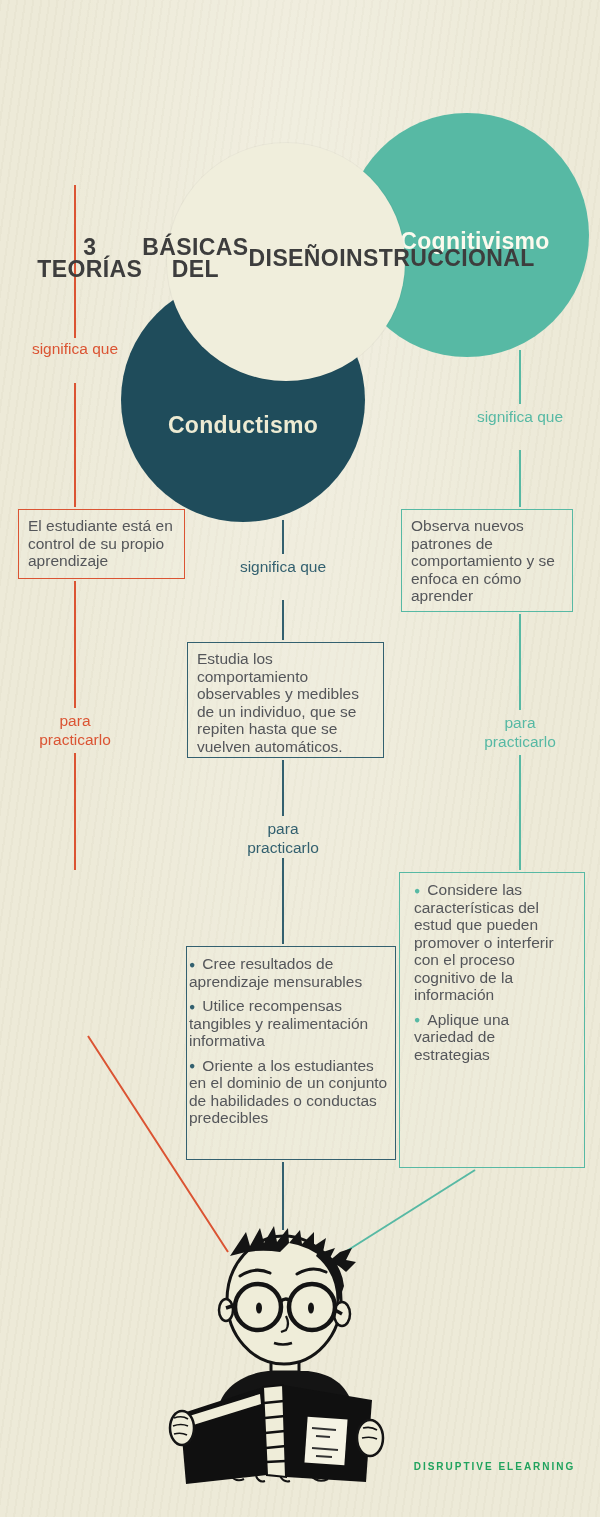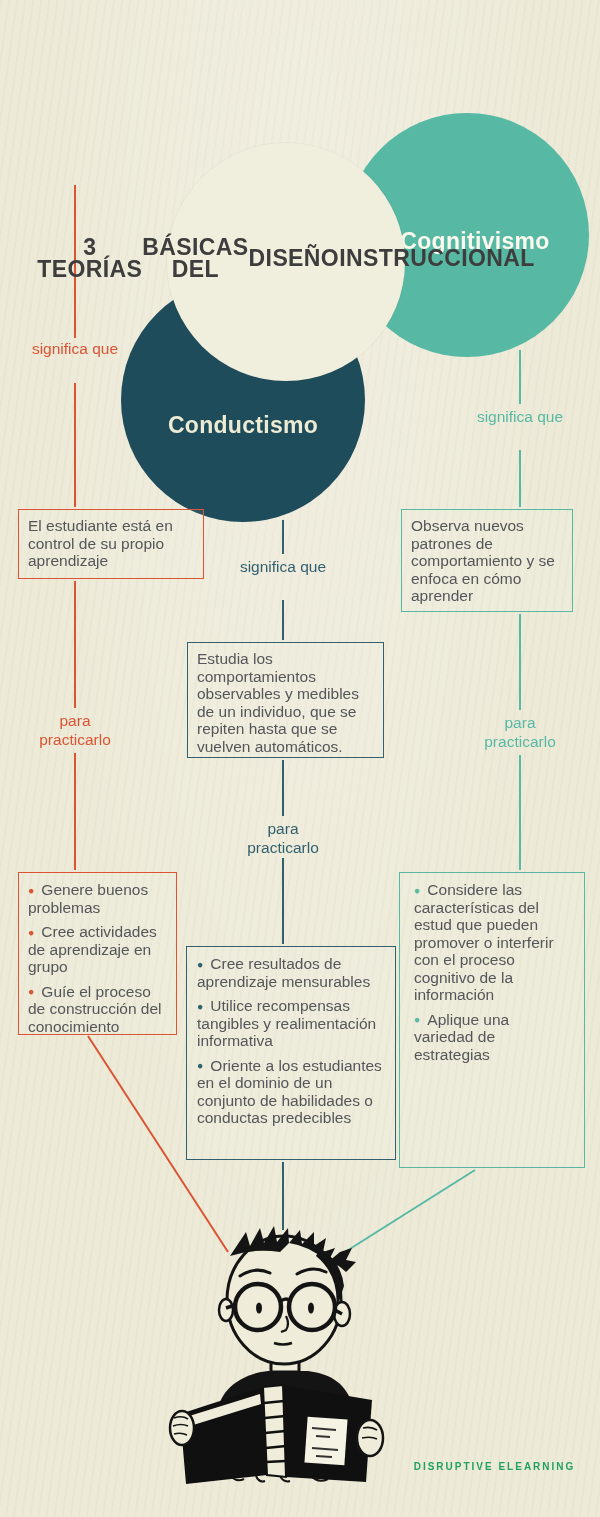--- a/index.html
+++ b/index.html
@@ -47,28 +47,28 @@
   .practices li{margin-bottom:7px;}
   .practices li:last-child{margin-bottom:0;}
   .practices li::before{content:"\25CF";font-size:10.5px;margin-right:7px;
        position:relative;top:-1.5px;color:var(--acc);}
   .col-o{--acc:var(--orange);}
   .col-m{--acc:var(--mid);}
   .col-t{--acc:var(--teal);}
 
   
   .sig-o{left:30px;top:340px;}
-  .def-o{left:18px;top:509px;width:186px;height:70px;}
+  .def-o{left:18px;top:509px;width:167px;height:70px;}
   .para-o{left:30px;top:712px;}
   .prac-o{left:18px;top:872px;width:159px;height:163px;padding:8px 9px;}
 
   .sig-m{left:238px;top:558px;}
   .def-m{left:187px;top:642px;width:197px;height:116px;}
   .para-m{left:238px;top:820px;}
-  .prac-m{left:186px;top:946px;width:210px;height:214px;padding:8px 10px;}
+  .prac-m{left:186px;top:946px;width:210px;height:214px;padding:8px 2px;}
 
   .sig-t{left:475px;top:408px;}
   .def-t{left:401px;top:509px;width:172px;height:103px;}
   .para-t{left:475px;top:714px;}
   .prac-t{left:399px;top:872px;width:186px;height:296px;padding:8px 14px;}
 
   svg.boy{position:absolute;left:160px;top:1212px;width:256px;height:300px;}
 
   .brand{position:absolute;left:404px;top:1405px;width:185px;text-align:center;
          font-size:42px;font-weight:400;letter-spacing:9px;color:var(--black);}
@@ -100,30 +100,23 @@
       <div>3 TEORÍAS</div>
       <div>BÁSICAS DEL</div>
       <div>DISEÑO</div>
       <div>INSTRUCCIONAL</div>
     </div>
   </div>
 
   <div class="lbl col-o sig-o">significa que</div>
   <div class="box col-o def-o">El estudiante está en control de su propio aprendizaje</div>
   <div class="lbl col-o para-o">para practicarlo</div>
-  <div class="box col-o prac-o">
-    <ul class="practices">
-      <li>Genere buenos problemas</li>
-      <li>Cree actividades de aprendizaje en grupo</li>
-      <li>Guíe el proceso de construcción del conocimiento</li>
-    </ul>
-  </div>
 
   <div class="lbl col-m sig-m">significa que</div>
-  <div class="box col-m def-m">Estudia los comportamientos observables y medibles de un individuo, que se repiten hasta que se vuelven automáticos.</div>
+  <div class="box col-m def-m">Estudia los comportamiento observables y medibles de un individuo, que se repiten hasta que se vuelven automáticos.</div>
   <div class="lbl col-m para-m">para practicarlo</div>
   <div class="box col-m prac-m">
     <ul class="practices">
       <li>Cree resultados de aprendizaje mensurables</li>
       <li>Utilice recompensas tangibles y realimentación informativa</li>
       <li>Oriente a los estudiantes en el dominio de un conjunto de habilidades o conductas predecibles</li>
     </ul>
   </div>
 
   <div class="lbl col-t sig-t">significa que</div>

